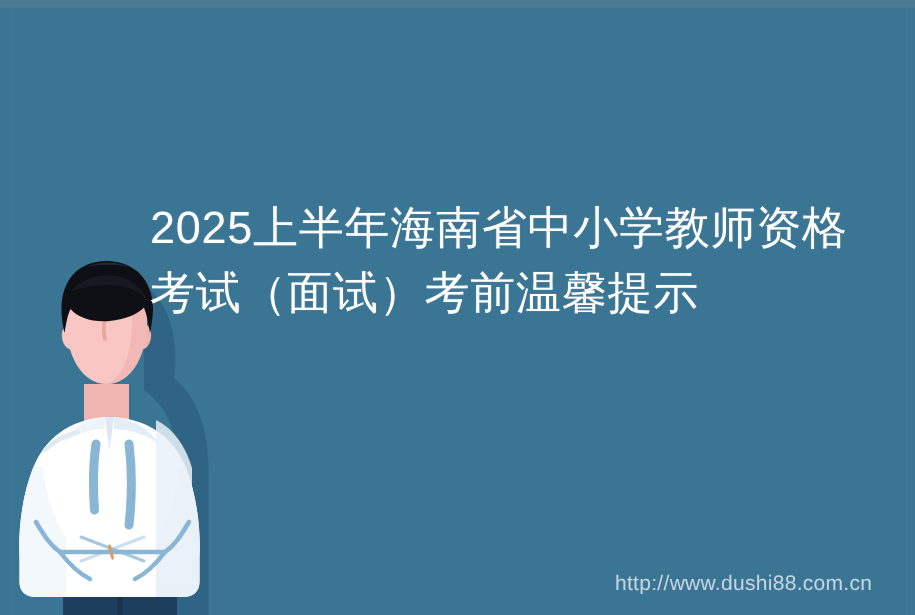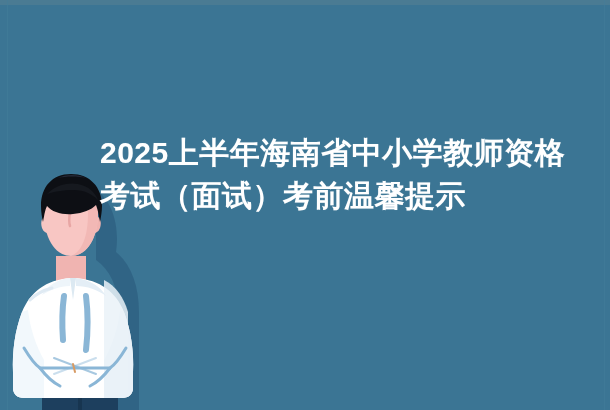--- a/index.html
+++ b/index.html
@@ -44,21 +44,21 @@
   
   .headline {
     position: absolute;
     left: 100px;
     top: 131px;
     width: 470px;
     color: #ffffff;
     font-size: 30px;
     line-height: 43px;
     letter-spacing: .5px;
-    font-weight: 700;
+    font-weight: 400;
     white-space: pre-wrap;
     text-shadow: 0 0 1px rgba(255,255,255,.25);
   }
 
   
   .watermark {
     position: absolute;
     left: 410px;
     top: 380px;
     color: #e3ecf2;
@@ -181,14 +181,15 @@
         <path d="M47 34 C55 26 66 22 78 24 C88 26 95 32 98 40
                  C92 34 84 30 74 30 C63 30 53 32 47 34 Z" fill="#16191f"></path>
 
         <path d="M58 18 C66 14 78 14 86 18 C78 16 66 16 58 18 Z" fill="#2a3040" opacity="0.8"></path>
       </g>
     </svg>
   </div>
 
   <div class="headline">2025上半年海南省中小学教师资格考试（面试）考前温馨提示</div>
 
+  <div class="watermark">http://www.dushi88.com.cn</div>
 
 </div>
 
 </body></html>

